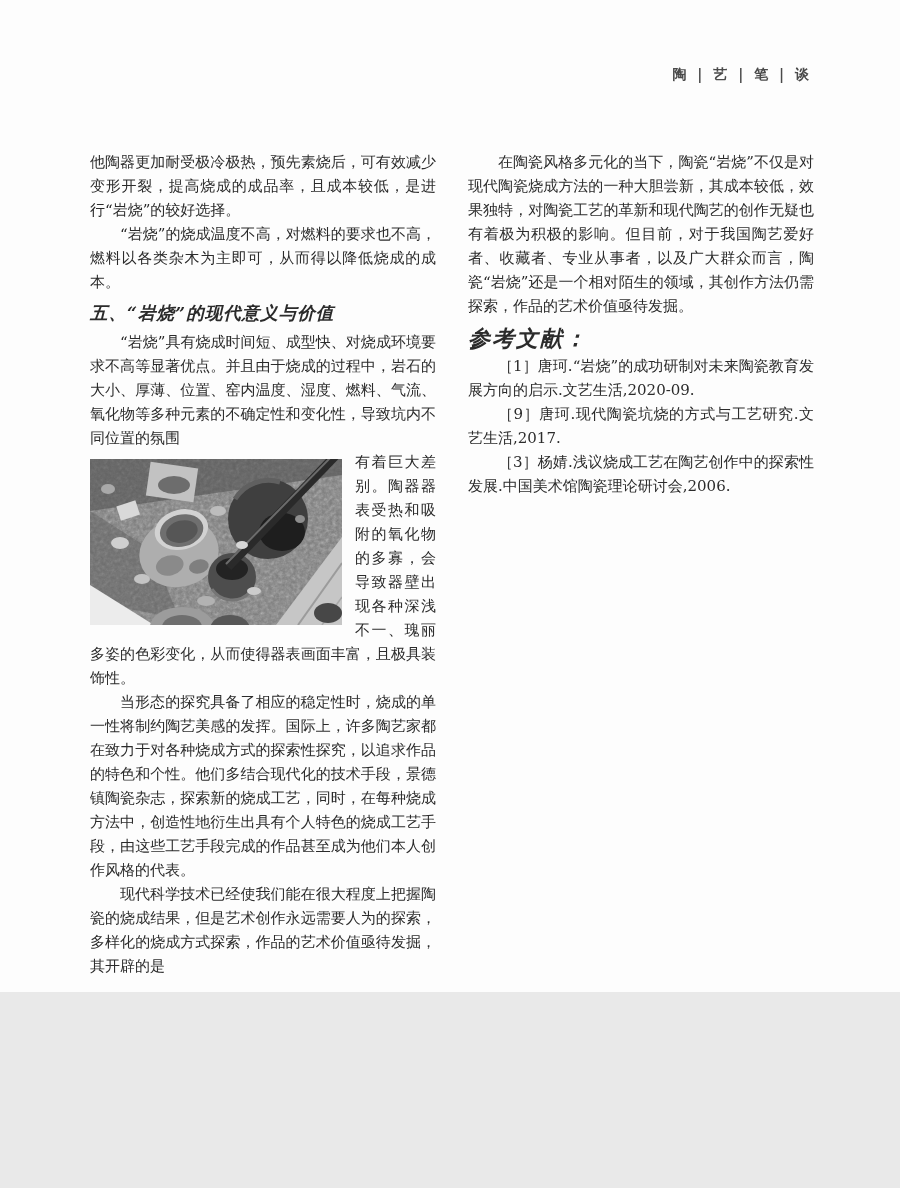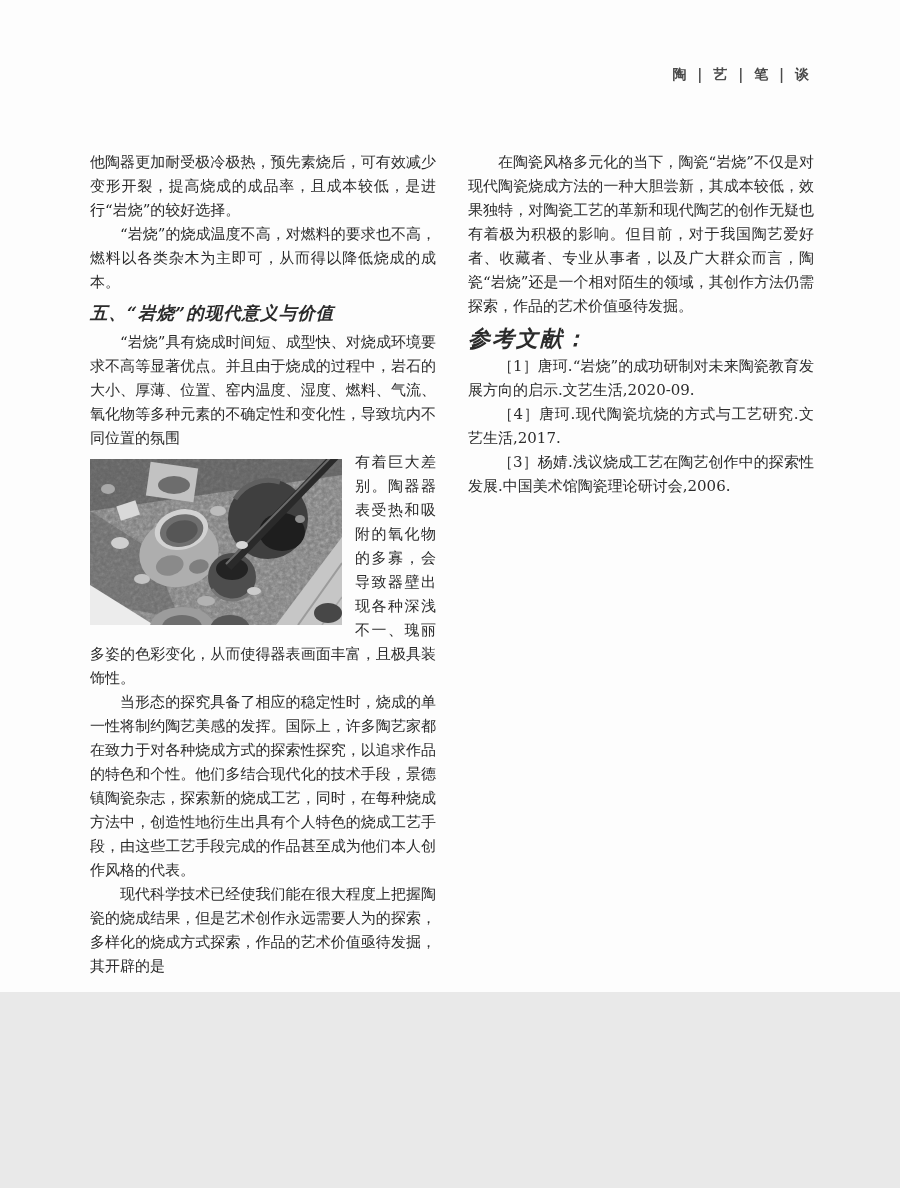--- a/index.html
+++ b/index.html
@@ -179,21 +179,21 @@
           </svg>
         </figure><span>有着巨大差别。陶器器表受热和吸附的氧化物的多寡，会导致器壁出现各种深浅不一、瑰丽多姿的色彩变化，从而使得器表画面丰富，且极具装饰性。</span><p></p>
       <p>当形态的探究具备了相应的稳定性时，烧成的单一性将制约陶艺美感的发挥。国际上，许多陶艺家都在致力于对各种烧成方式的探索性探究，以追求作品的特色和个性。他们多结合现代化的技术手段，景德镇陶瓷杂志，探索新的烧成工艺，同时，在每种烧成方法中，创造性地衍生出具有个人特色的烧成工艺手段，由这些工艺手段完成的作品甚至成为他们本人创作风格的代表。</p>
       <p>现代科学技术已经使我们能在很大程度上把握陶瓷的烧成结果，但是艺术创作永远需要人为的探索，多样化的烧成方式探索，作品的艺术价值亟待发掘，其开辟的是</p>
     </div>
 
     <div class="col">
       <p>在陶瓷风格多元化的当下，陶瓷“岩烧”不仅是对现代陶瓷烧成方法的一种大胆尝新，其成本较低，效果独特，对陶瓷工艺的革新和现代陶艺的创作无疑也有着极为积极的影响。但目前，对于我国陶艺爱好者、收藏者、专业从事者，以及广大群众而言，陶瓷“岩烧”还是一个相对陌生的领域，其创作方法仍需探索，作品的艺术价值亟待发掘。</p>
       <h3 class="ref-heading">参考文献：</h3>
       <p class="ref">［1］唐珂.“岩烧”的成功研制对未来陶瓷教育发展方向的启示.文艺生活,2020-09.</p>
-      <p class="ref">［4］唐珂.现代陶瓷坑烧的方式与工艺研究.文艺生活,2017.</p>
+      <p class="ref">［9］唐珂.现代陶瓷坑烧的方式与工艺研究.文艺生活,2017.</p>
       <p class="ref">［3］杨婧.浅议烧成工艺在陶艺创作中的探索性发展.中国美术馆陶瓷理论研讨会,2006.</p>
     </div>
 
   </div>
 
   <div class="page-number">35</div>
 
   <div class="watermark">
     <span class="wechat-icon">
       <svg width="42" height="34" viewBox="0 0 42 34">

